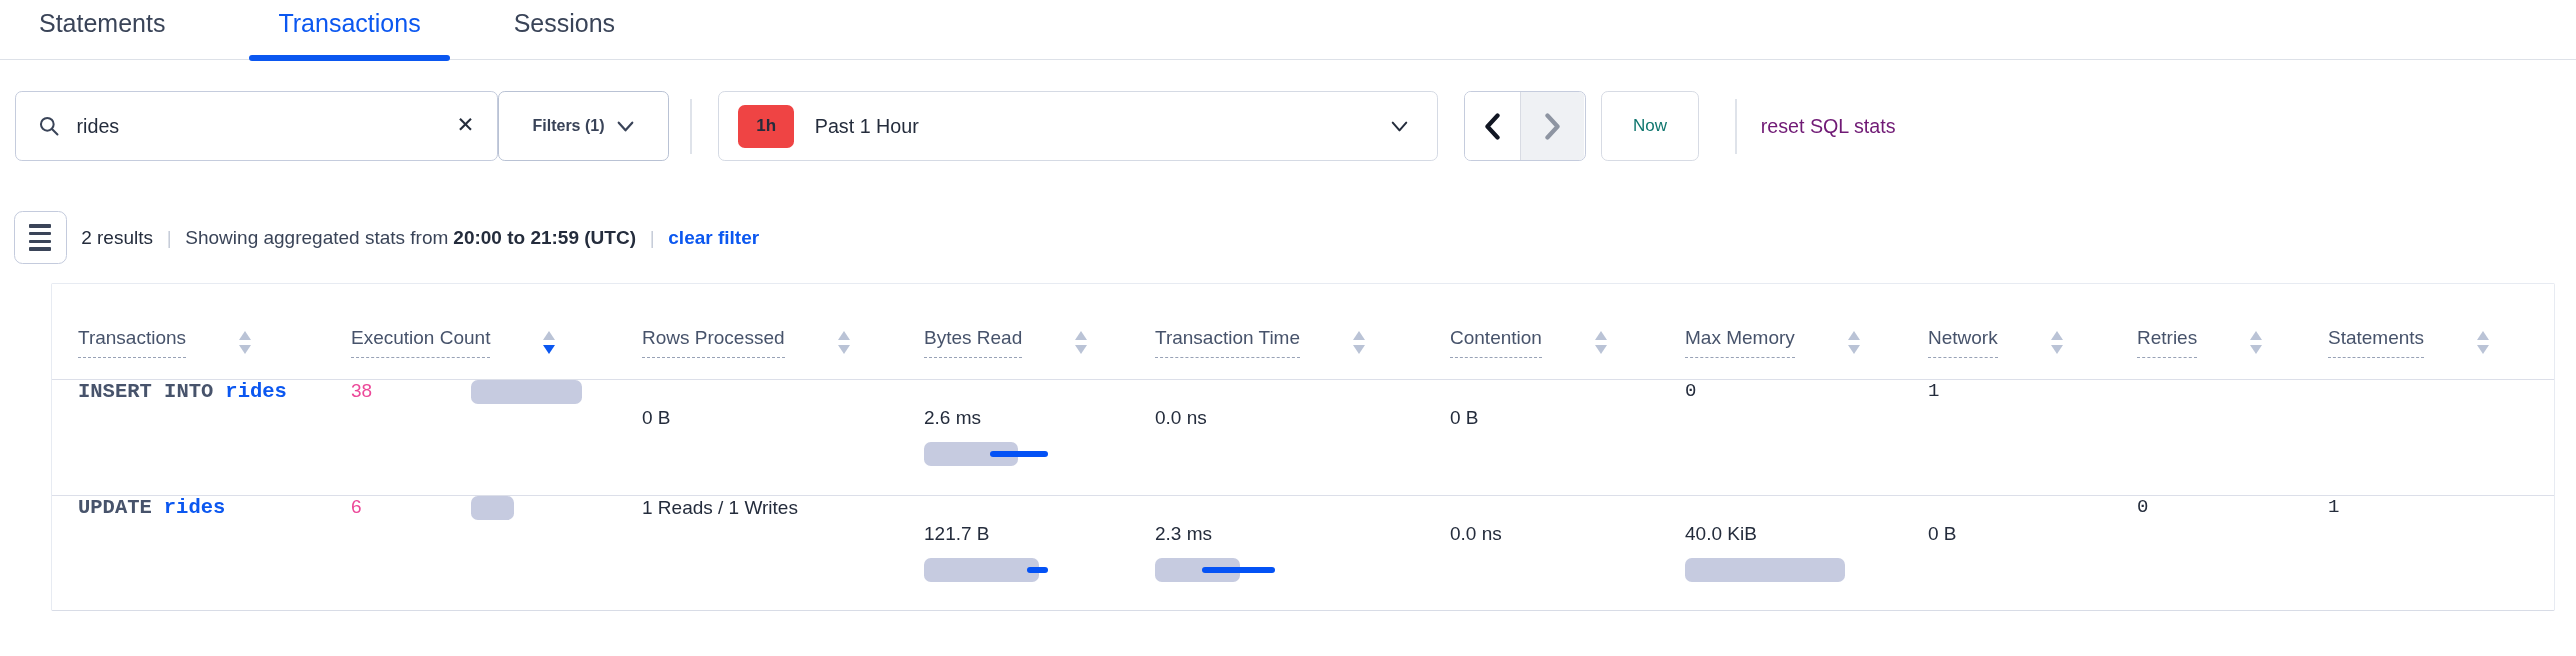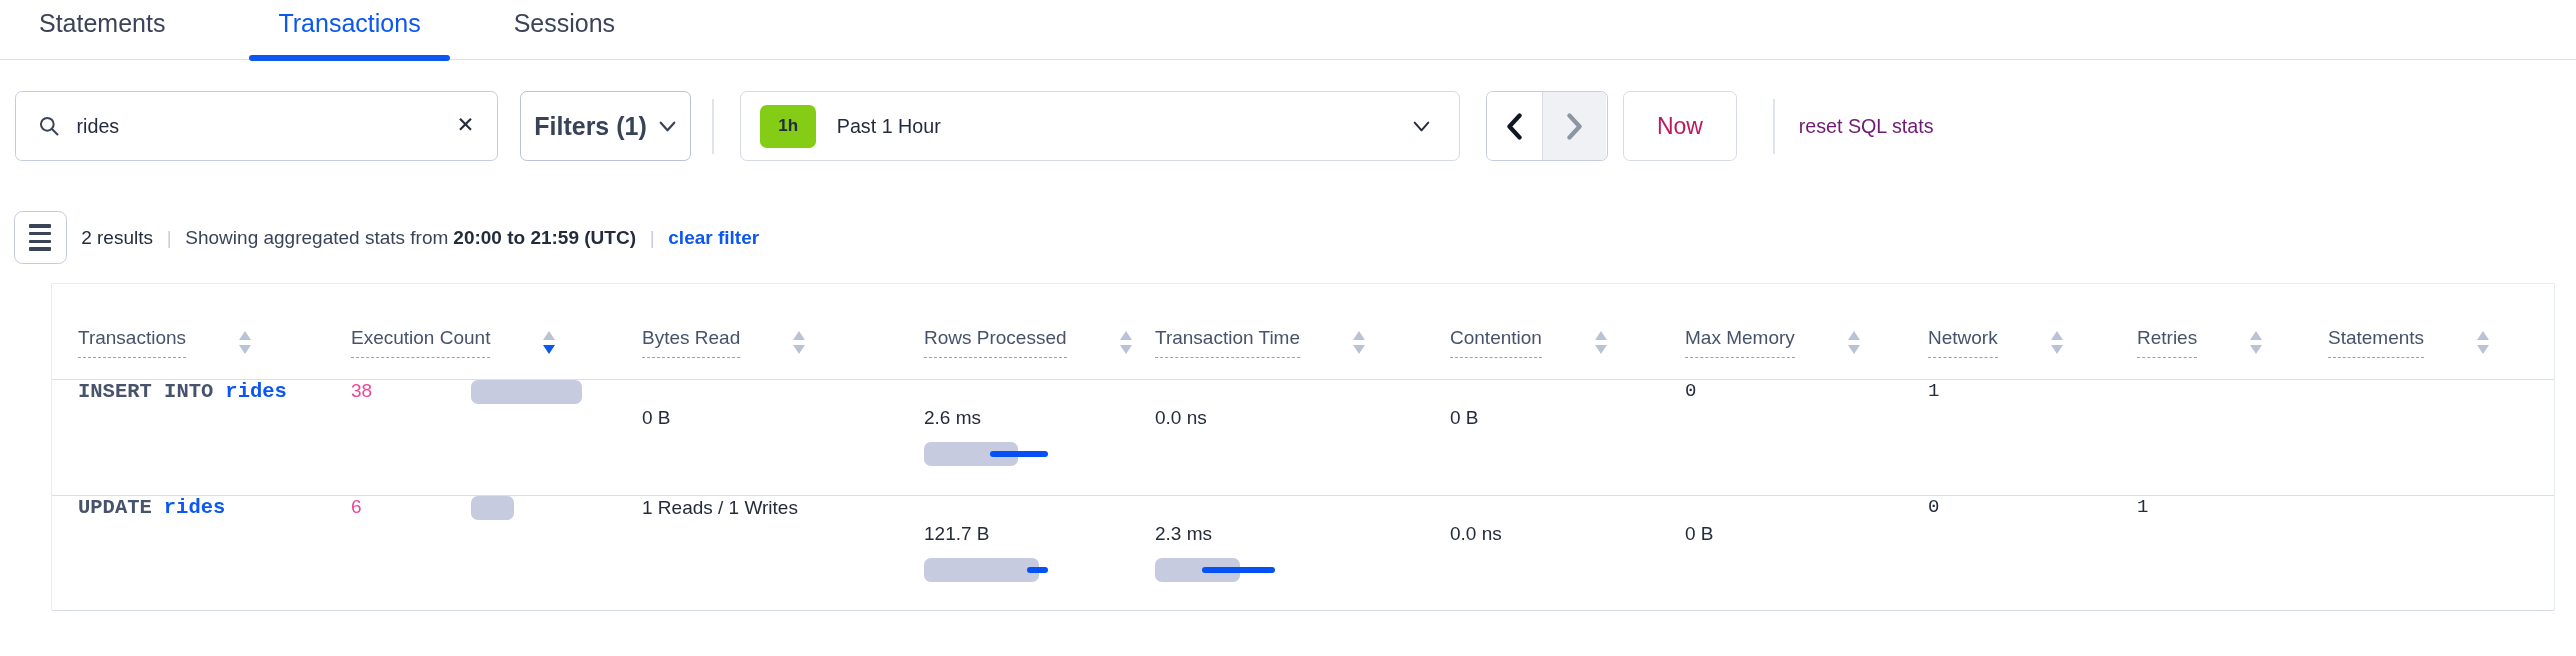--- a/index.html
+++ b/index.html
@@ -17,35 +17,35 @@
   .tab-underline { position: absolute; left: -29px; right: -29px; bottom: -1.7px; height: 6px;
                    border-radius: 3.4px; background: #0b57f0; }
 
   
   .toolbar { margin-top: 31px; height: 70px; display: flex; align-items: center; padding-left: 14.5px; }
   .ctl { height: 70px; border-radius: 6.8px; display: flex; align-items: center; background: #fff; }
   .searchbox { width: 483px; border: 1.7px solid #c5ccdd; padding: 0 22px; }
   .searchbox input { border: none; outline: none; flex: 1; font-size: 19.7px; color: #242c3c;
                      font-family: "Liberation Sans", sans-serif; margin-left: 17px; min-width: 0; }
   .clear-x { font-size: 21.4px; color: #242c3c; cursor: pointer; line-height: 1; }
-  .filters-btn { width: 171px; margin-left: 22px; border: 1.7px solid #b9c2d4; justify-content: center;
-                 font-size: 25px; font-weight: 700; color: #394358; cursor: pointer; gap: 12px; }
+  .filters-btn { width: 171px; border: 1.7px solid #b9c2d4; justify-content: center;
+                 font-size: 16px; font-weight: 700; color: #394358; cursor: pointer; gap: 12px; }
   .v-divider { width: 1.7px; height: 55px; background: #dfe3ea; }
   .d1 { margin-left: 21.4px; } .d2 { margin-left: 36px; }
   .timebox { width: 720px; margin-left: 26px; border: 1.7px solid #d5dae4; padding: 0 29px 0 19.7px; cursor: pointer; }
-  .time-badge { width: 56px; height: 43px; border-radius: 6.8px; background: #84cc16;
+  .time-badge { width: 56px; height: 43px; border-radius: 6.8px; background: #ef4444;
                 display: flex; align-items: center; justify-content: center;
                 font-size: 17px; font-weight: 700; color: #242c3c; }
   .time-label { margin-left: 20.5px; font-size: 19.7px; color: #242c3c; flex: 1; }
   .arrowgroup { margin-left: 26px; width: 122px; border: 1.7px solid #c5ccdd; overflow: hidden; }
   .arrow-btn { height: 100%; display: flex; align-items: center; justify-content: center; }
   .arrow-prev { width: 55px; background: #ffffff; cursor: pointer; }
   .arrow-next { width: 64px; background: #eff1f4; border-left: 1.7px solid #d8dbe3; }
-  .now-btn { width: 114px; margin-left: 15.4px; border: 1.7px solid #d7dbe4; justify-content: center;
-             font-size: 23px; font-weight: 500; color: #be185d; }
+  .now-btn { width: 98px; margin-left: 15.4px; border: 1.7px solid #d7dbe4; justify-content: center;
+             font-size: 17px; font-weight: 500; color: #0f766e; }
   .reset-link { margin-left: 24px; font-size: 19.7px; font-weight: 500; color: #701a75; cursor: pointer; }
 
   
   .results { margin-top: 50px; height: 53px; display: flex; align-items: center; padding-left: 13.7px; }
   .columns-btn { width: 53px; height: 53px; border: 1.7px solid #c4cbdd; border-radius: 8.5px;
                  background: #fff; display: flex; flex-direction: column; align-items: center;
                  justify-content: center; gap: 4.3px; cursor: pointer; }
   .columns-btn i { display: block; width: 22px; height: 3.4px; background: #3a4458; border-radius: 0.9px; }
   .results-text { margin-left: 14.5px; font-size: 19px; color: #242c3c; text-align: center; }
   .pipe { margin: 0 13.7px; color: #c7cdd9; font-size: 19px; }
@@ -185,28 +185,28 @@
         </span>
     </div>
     <div class="th">
       <span class="th-label">Execution Count</span>
       <span class="sort sorted-desc">
           <span class="tri tri-up"></span>
           <span class="tri tri-down"></span>
         </span>
     </div>
     <div class="th">
+      <span class="th-label">Rows Processed</span>
+      <span class="sort">
+          <span class="tri tri-up"></span>
+          <span class="tri tri-down"></span>
+        </span>
+    </div>
+    <div class="th">
       <span class="th-label">Bytes Read</span>
-      <span class="sort">
-          <span class="tri tri-up"></span>
-          <span class="tri tri-down"></span>
-        </span>
-    </div>
-    <div class="th">
-      <span class="th-label">Rows Processed</span>
       <span class="sort">
           <span class="tri tri-up"></span>
           <span class="tri tri-down"></span>
         </span>
     </div>
     <div class="th">
       <span class="th-label">Transaction Time</span>
       <span class="sort">
           <span class="tri tri-up"></span>
           <span class="tri tri-down"></span>
@@ -304,20 +304,24 @@
       <div class="val">2.3 ms</div>
       <div class="bar-gray" style="width: 85px;">
           <i class="bar-blue" style="left: 47px; width: 73px;"></i>
         </div>
     </div>
     <div class="td c-top">
       <div class="val">0.0 ns</div>
 
     </div>
     <div class="td c-top">
+      <div class="val">40.0 KiB</div>
+      <div class="bar-gray" style="width: 160px;"></div>
+    </div>
+    <div class="td c-top">
       <div class="val">0 B</div>
 
     </div>
     <div class="td c-center">
       <span class="mono-num">0</span>
     </div>
     <div class="td c-center">
       <span class="mono-num">1</span>
     </div>
   </div>

